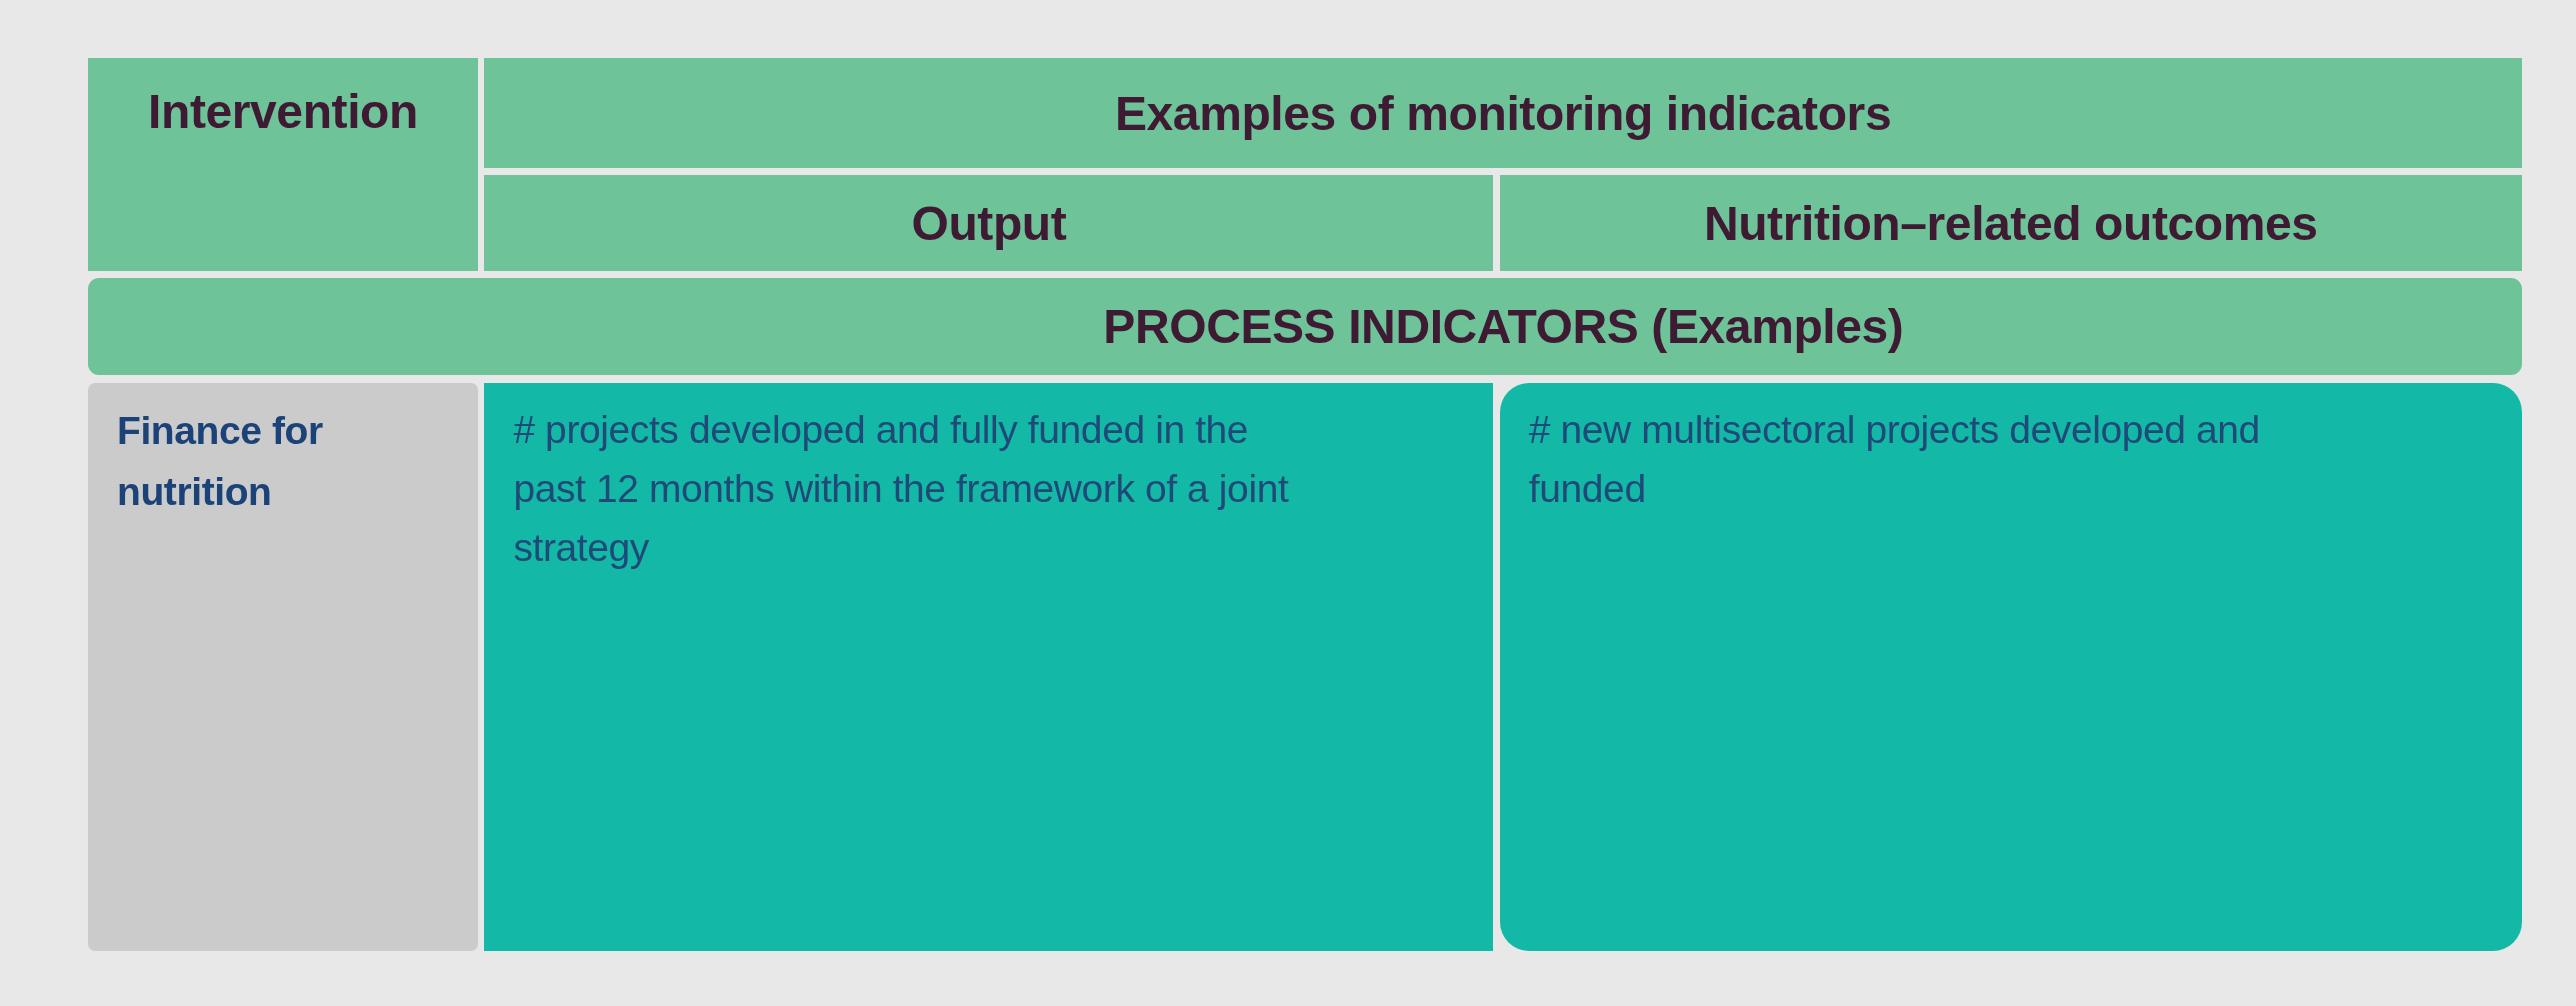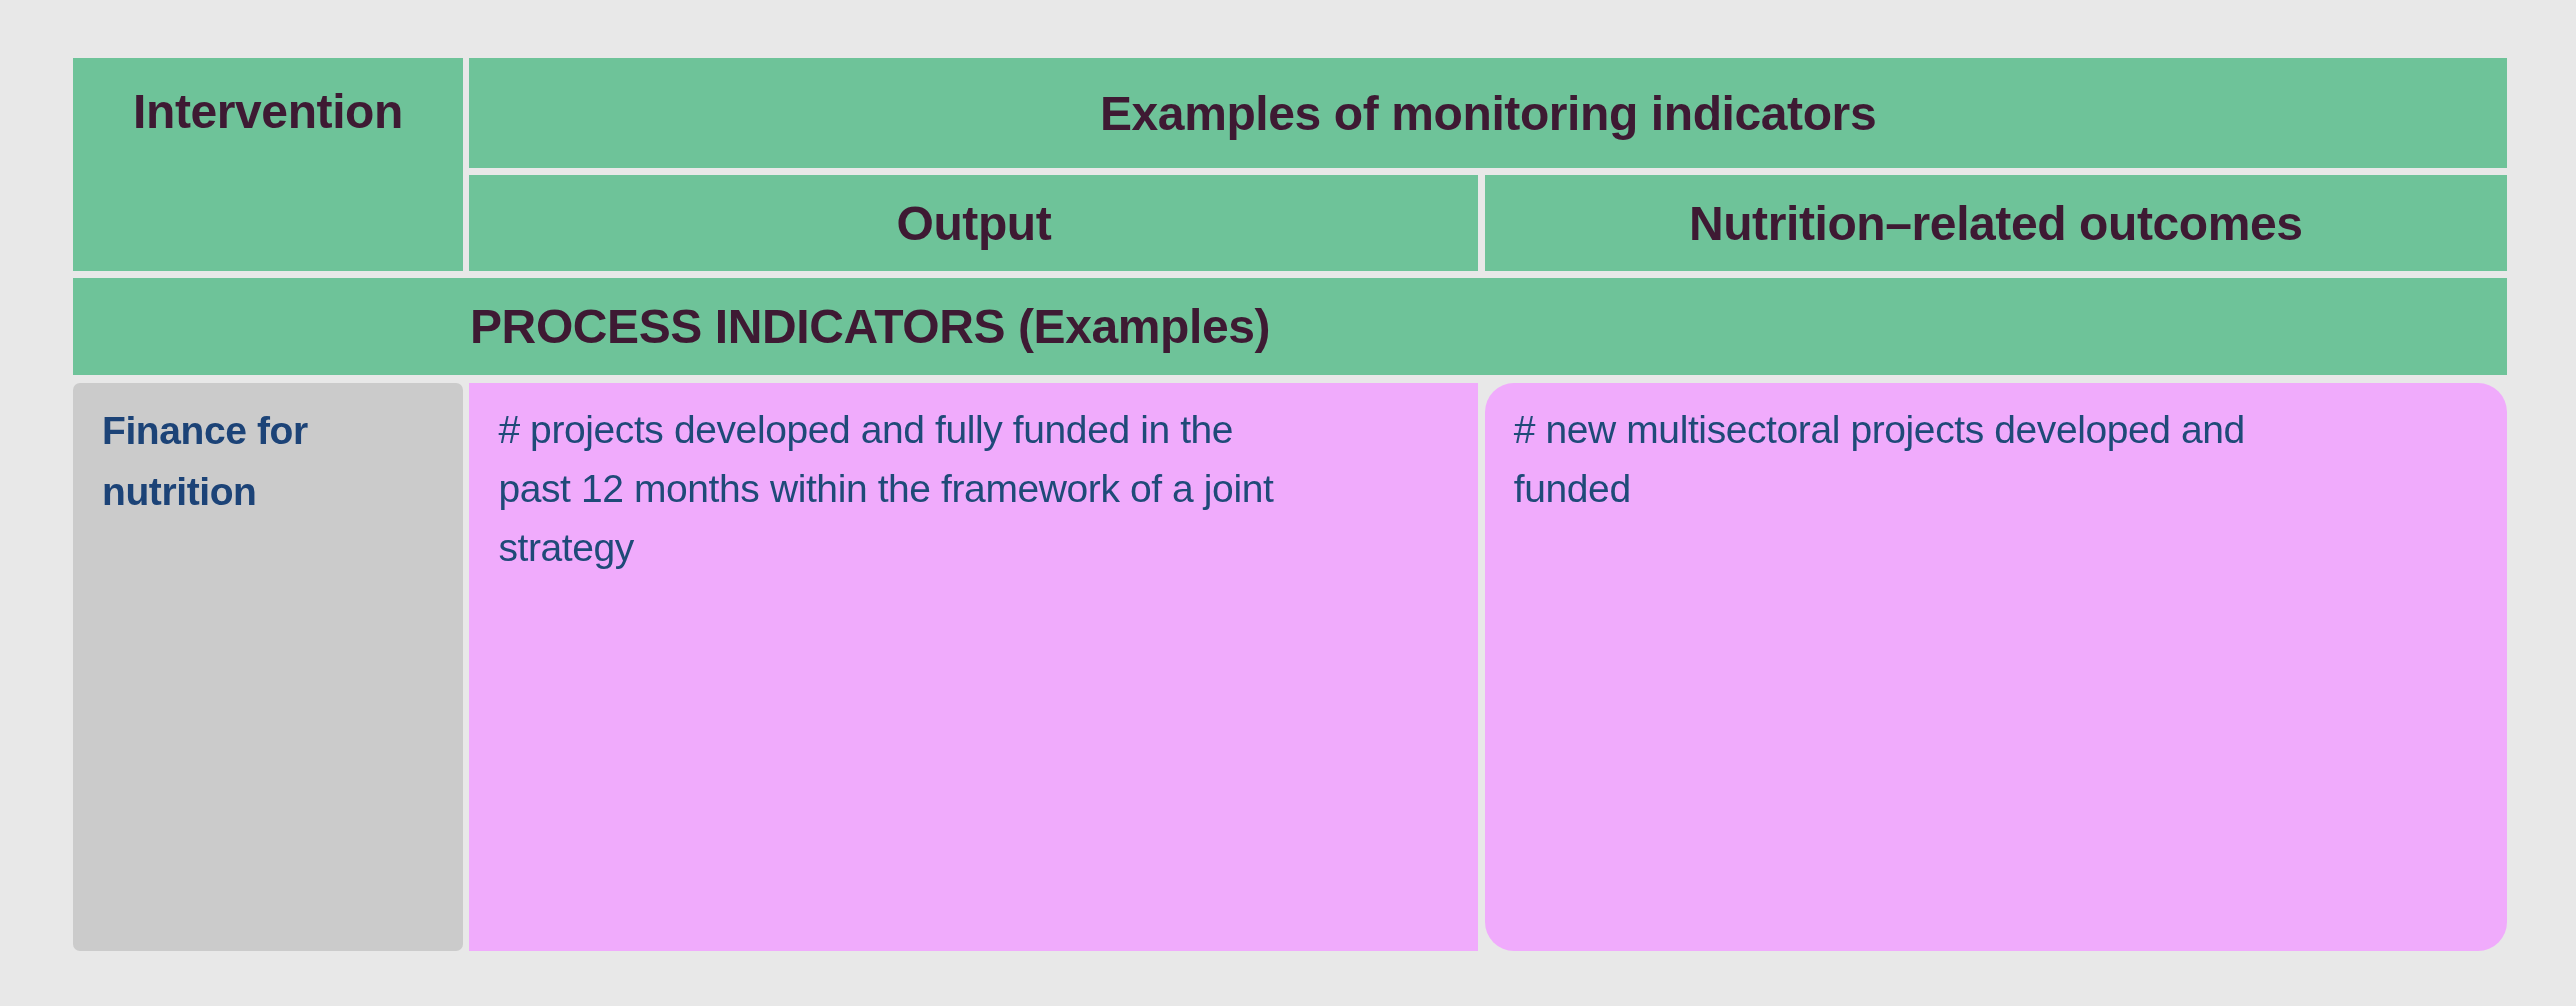--- a/index.html
+++ b/index.html
@@ -9,37 +9,37 @@
   body {
     width: 2576px;
     height: 1006px;
     background: #e8e8e8;
     overflow: hidden;
     font-family: "Liberation Sans", sans-serif;
     position: relative;
   }
   .table-grid {
     position: absolute;
-    left: 73px;
+    left: 88px;
     top: 58px;
     width: 2434px;
     display: grid;
     grid-template-columns: 390px 1009px 1022px;
     grid-template-rows: 110px 96px 97px 568px;
     column-gap: 6.4px;
     row-gap: 7.2px;
   }
   .cell-green {
     background: #6ec399;
   }
   .cell-gray {
     background: #cbcbcb;
   }
   .cell-white {
-    background: #f0abfc;
+    background: #14b8a6;
   }
   .hdr-text {
     font-weight: 700;
     font-size: 48px;
     line-height: 53px;
     color: #3e1a33;
     letter-spacing: -0.4px;
     white-space: pre-line;
   }
   .cell-intervention {
@@ -69,23 +69,24 @@
     grid-row: 2;
     display: flex;
     justify-content: center;
     align-items: center;
     text-align: center;
   }
   .cell-banner {
     grid-column: 1 / 4;
     grid-row: 3;
     display: flex;
-    justify-content: flex-start;
+    justify-content: center;
     align-items: center;
     padding-left: 397px;
+    border-radius: 11px;
   }
   .cell-body {
     grid-row: 4;
     padding: 17.7px 24px 0 29px;
   }
   .cell-finance {
     grid-column: 1;
     border-radius: 7px;
   }
   .cell-output-body {

